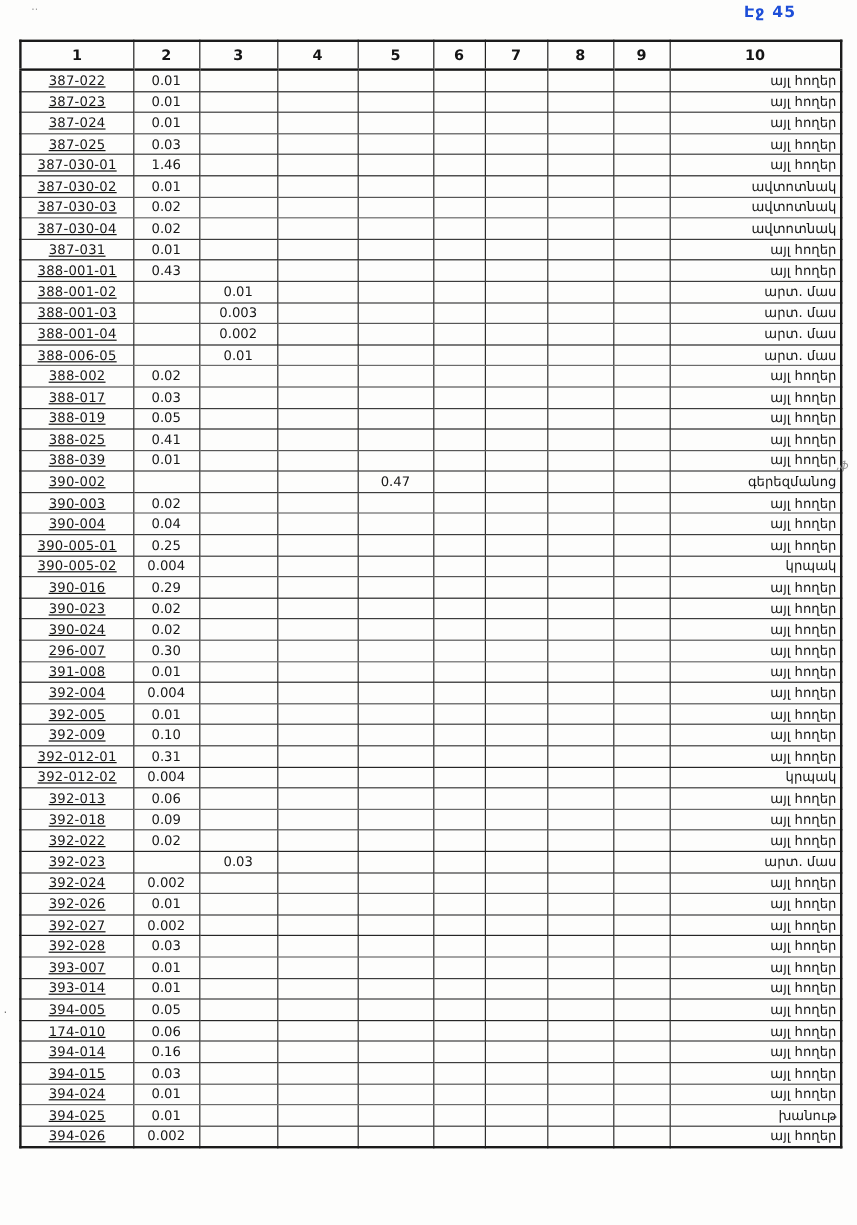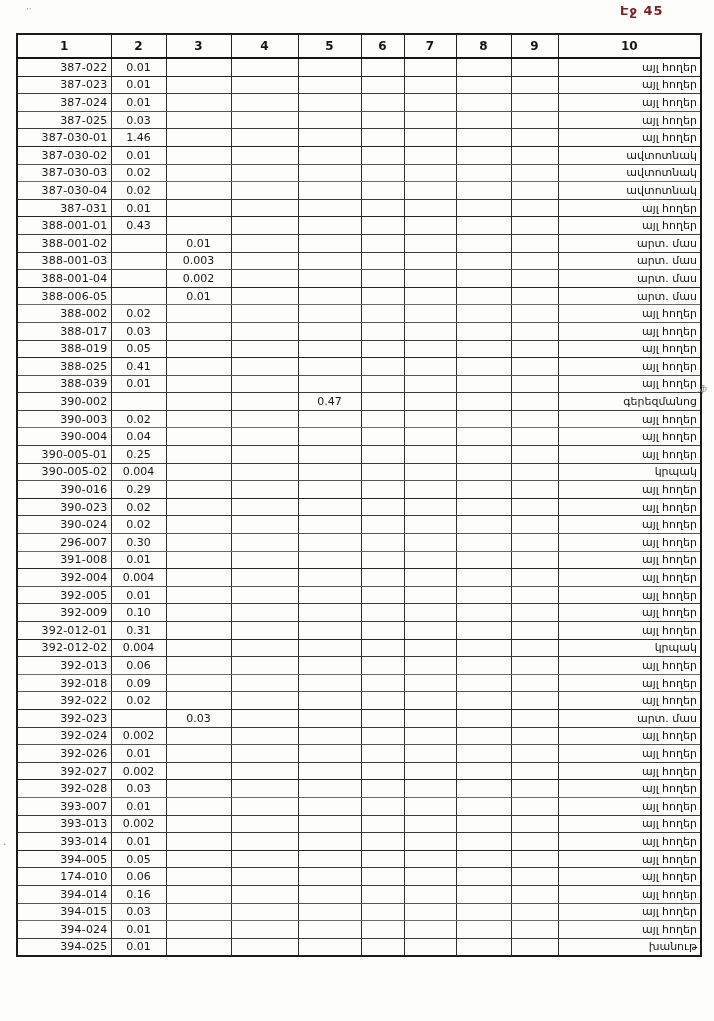--- a/index.html
+++ b/index.html
@@ -17,21 +17,21 @@
     width: 714px;
     height: 1021px;
   }
   .page-number {
     position: absolute;
     top: 3px;
     left: 620px;
     font-size: 13px;
     font-weight: 700;
     letter-spacing: 1px;
-    color: #7f1d1d;
+    color: #1d4ed8;
   }
   .corner-noise {
     position: absolute;
     top: 4px;
     left: 26px;
     font-size: 9px;
     color: #9a9a9a;
   }
   table.scan-table {
     position: absolute;
@@ -61,21 +61,21 @@
     border-bottom: 1px solid #3c3c3c;
     white-space: nowrap;
     overflow: hidden;
     color: #161616;
     vertical-align: middle;
   }
   
   tbody tr:nth-child(3n) td { border-bottom-color: #565656; }
   tbody tr:nth-child(4n+1) td { border-bottom-color: #262626; }
   tbody tr:nth-child(7n) td { border-bottom-color: #6a6a6a; }
-  td.c-code { text-align: right; padding-left: 4px; letter-spacing: 0.2px; }
+  td.c-code { text-align: center; padding-left: 4px; letter-spacing: 0.2px; text-decoration: underline; }
   td.c-val  { text-align: center; }
   td.c-land { text-align: right; padding-left: 4px; font-size: 11px; }
   .stray-mark {
     position: absolute;
     top: 384px;
     left: 697px;
     font-size: 9px;
     color: #8f8f8f;
     font-style: italic;
   }
@@ -634,32 +634,20 @@
           <td class="c-val"></td>
           <td class="c-val"></td>
           <td class="c-val"></td>
           <td class="c-val"></td>
           <td class="c-val"></td>
           <td class="c-val"></td>
           <td class="c-val"></td>
           <td class="c-land">այլ հողեր</td>
         </tr>
         <tr>
-          <td class="c-code">393-013</td>
-          <td class="c-val">0.002</td>
-          <td class="c-val"></td>
-          <td class="c-val"></td>
-          <td class="c-val"></td>
-          <td class="c-val"></td>
-          <td class="c-val"></td>
-          <td class="c-val"></td>
-          <td class="c-val"></td>
-          <td class="c-land">այլ հողեր</td>
-        </tr>
-        <tr>
           <td class="c-code">393-014</td>
           <td class="c-val">0.01</td>
           <td class="c-val"></td>
           <td class="c-val"></td>
           <td class="c-val"></td>
           <td class="c-val"></td>
           <td class="c-val"></td>
           <td class="c-val"></td>
           <td class="c-val"></td>
           <td class="c-land">այլ հողեր</td>
@@ -728,20 +716,32 @@
           <td class="c-code">394-025</td>
           <td class="c-val">0.01</td>
           <td class="c-val"></td>
           <td class="c-val"></td>
           <td class="c-val"></td>
           <td class="c-val"></td>
           <td class="c-val"></td>
           <td class="c-val"></td>
           <td class="c-val"></td>
           <td class="c-land">խանութ</td>
+        </tr>
+        <tr>
+          <td class="c-code">394-026</td>
+          <td class="c-val">0.002</td>
+          <td class="c-val"></td>
+          <td class="c-val"></td>
+          <td class="c-val"></td>
+          <td class="c-val"></td>
+          <td class="c-val"></td>
+          <td class="c-val"></td>
+          <td class="c-val"></td>
+          <td class="c-land">այլ հողեր</td>
         </tr>
       </tbody>
   </table>
 
   <div class="stray-mark">,ֆ</div>
 
   <div class="left-speck">.</div>
 
 </div>
 

